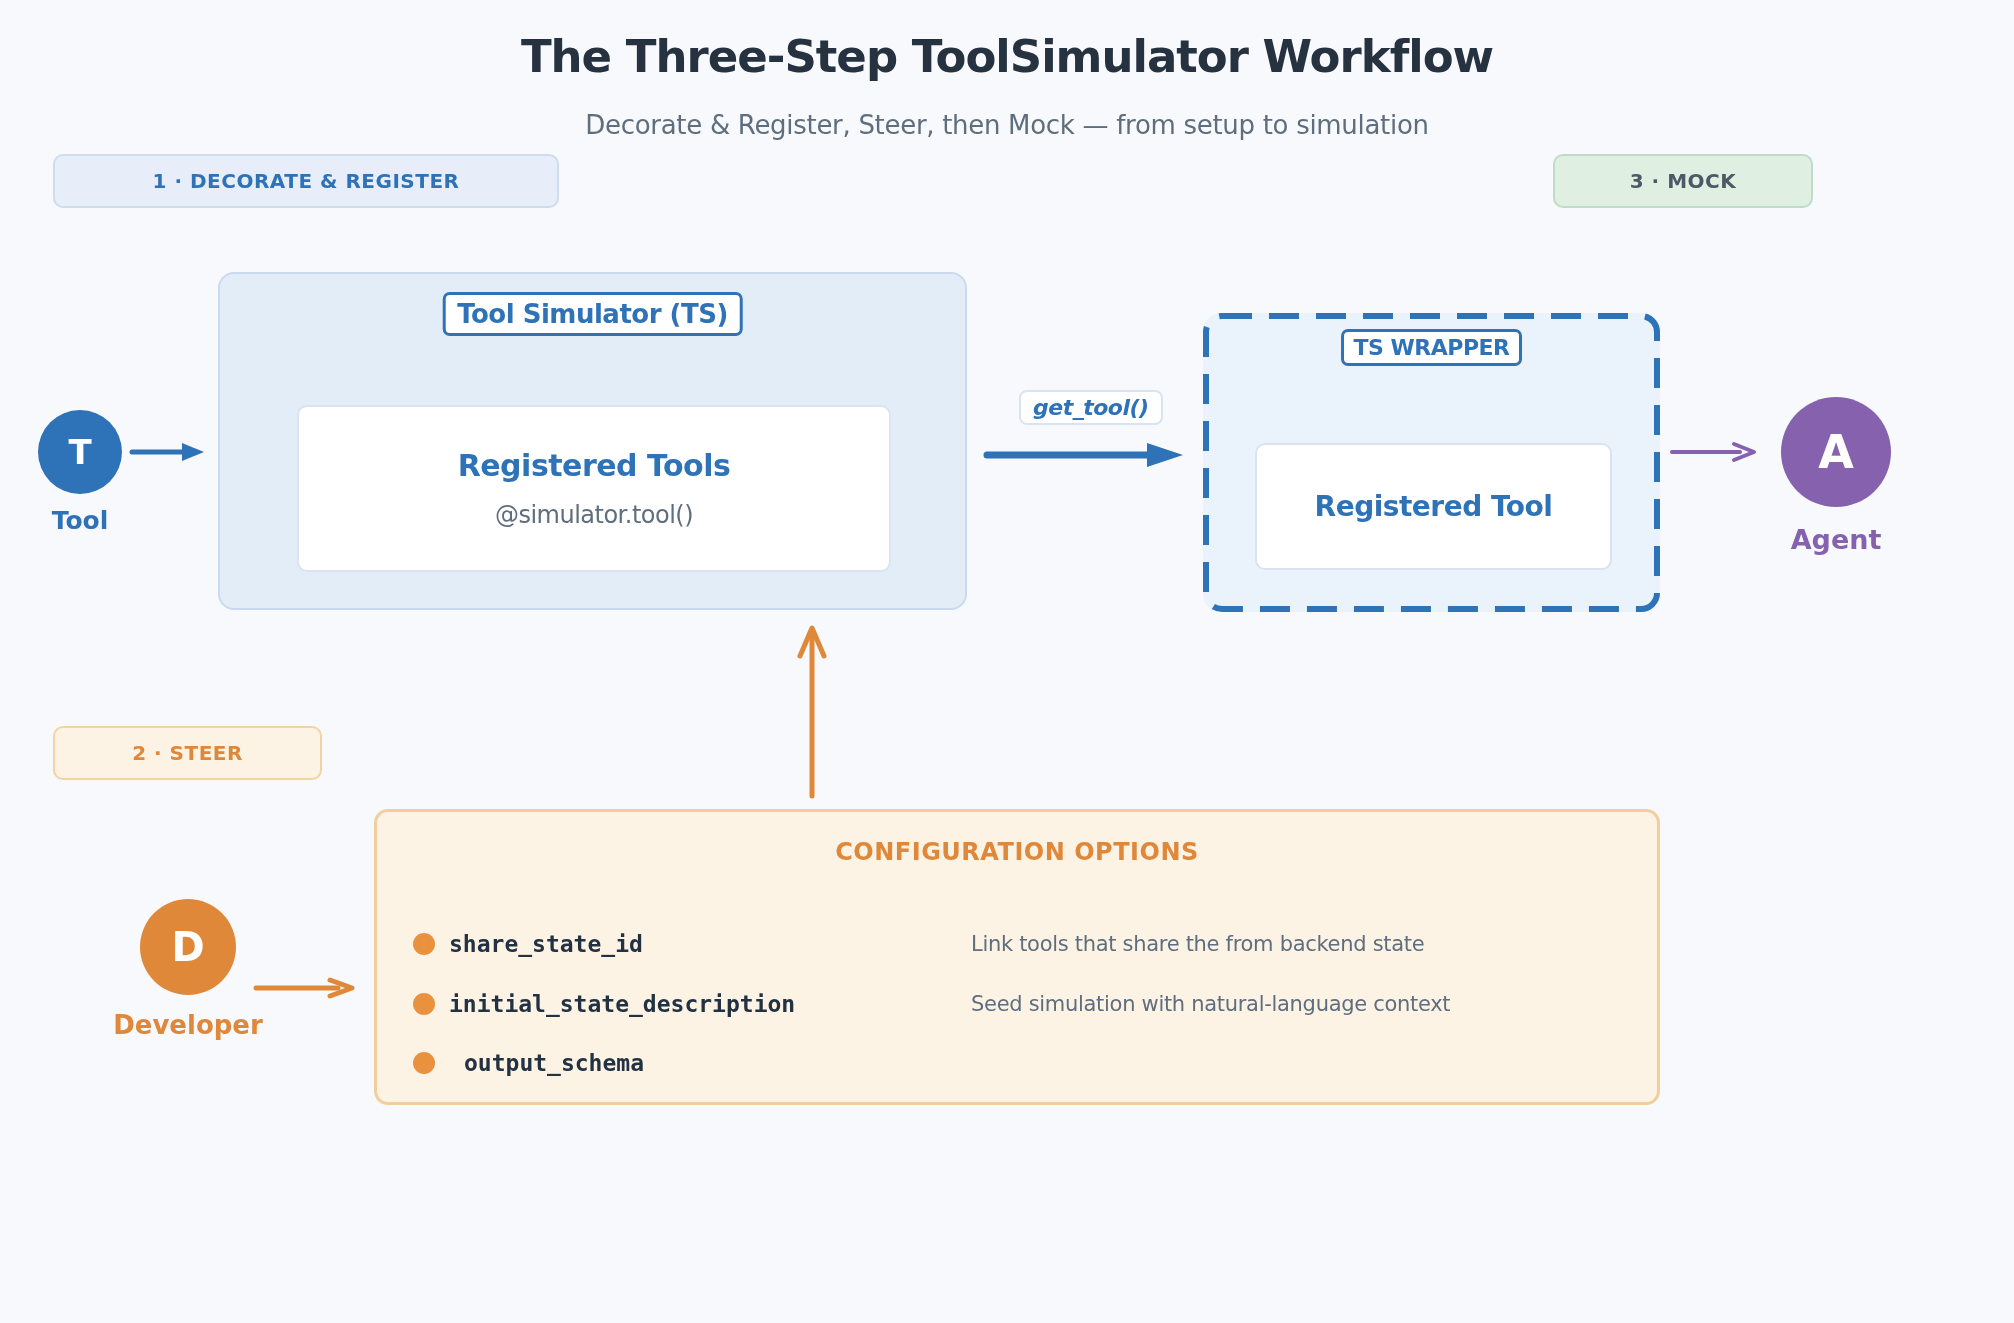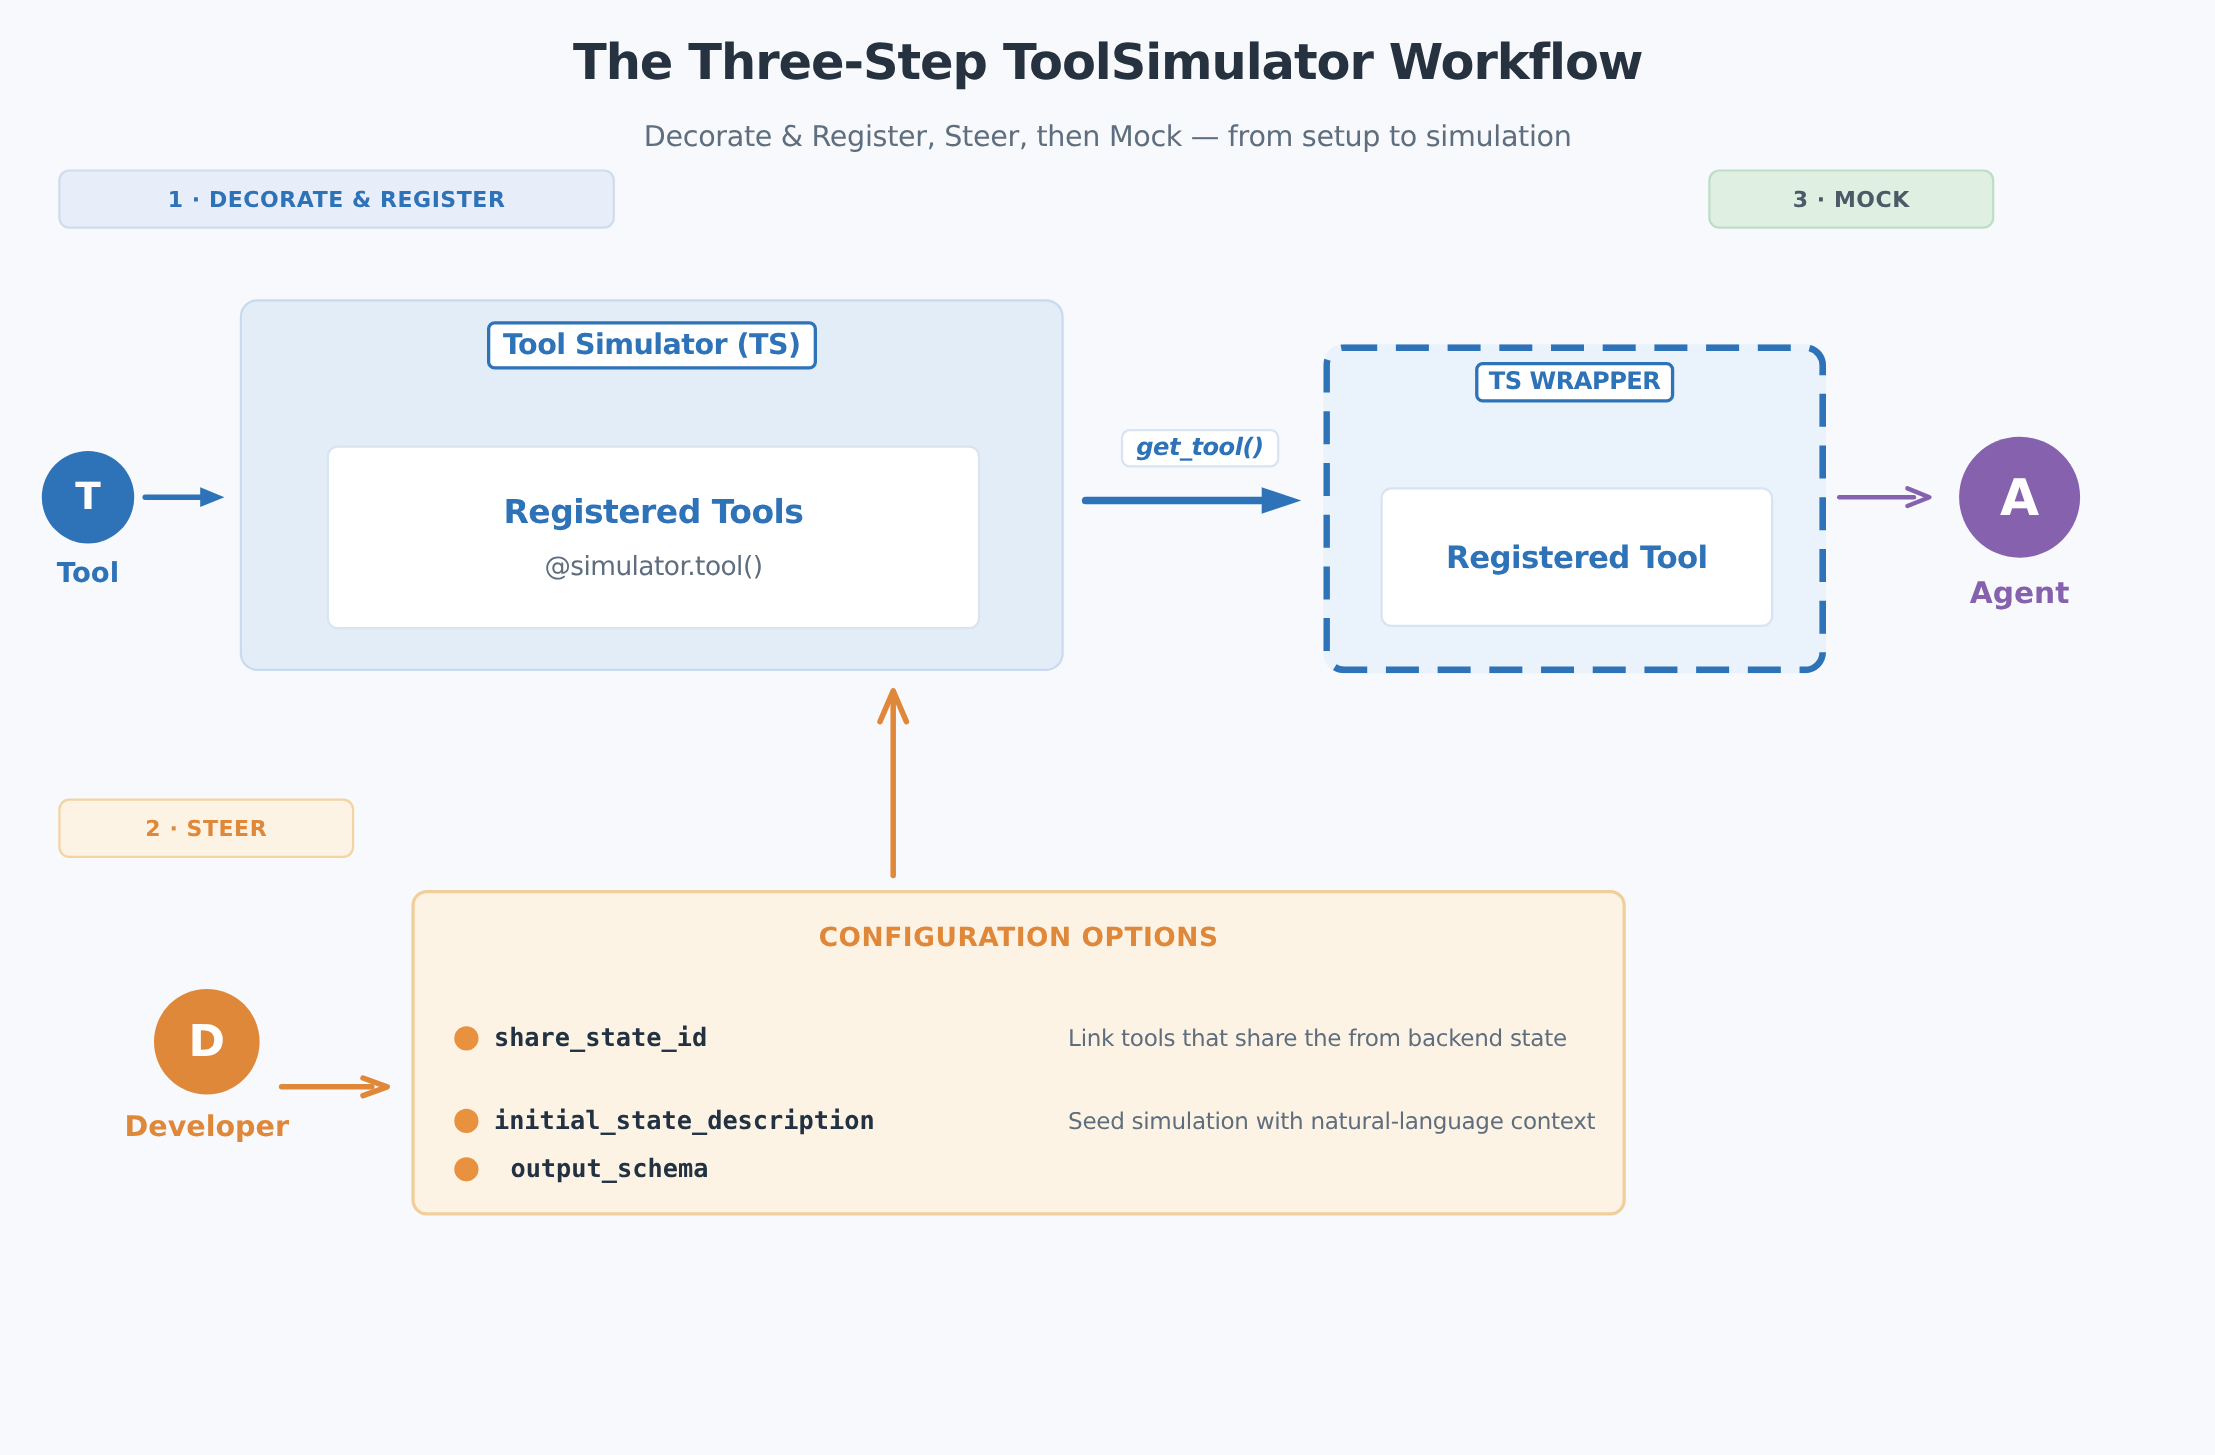--- a/index.html
+++ b/index.html
@@ -54,30 +54,30 @@
   .wrap-pill{top:16px;padding:3px 10px;font-size:22px;}
   .wrap-card{left:52px;top:130px;width:357px;height:127px;}
   .wrap-card .card-title{font-size:28px;}
 
   
   .get-tool-pill{position:absolute;left:1019px;top:390px;background:#ffffff;
     border:2px solid var(--card_border,#d8e4f2);border-radius:8px;padding:3px 12px;
     font-size:22px;font-weight:bold;font-style:italic;color:var(--accent_blue,#2e72b8);letter-spacing:-0.5px;}
 
   
-  .config-box{position:absolute;left:374px;top:809px;width:1104px;height:296px;box-sizing:border-box;
+  .config-box{position:absolute;left:374px;top:809px;width:1286px;height:296px;box-sizing:border-box;
     background:var(--config_bg,#fdf3e5);border:3px solid var(--config_border,#f0cf9c);border-radius:14px;}
   .config-title{position:absolute;top:26px;left:0;width:100%;text-align:center;
     font-size:24px;font-weight:bold;letter-spacing:.5px;color:var(--accent_orange,#e0883a);}
   .config-row{position:absolute;left:36px;height:40px;display:flex;align-items:center;}
   .config-row .bullet{width:22px;height:22px;border-radius:50%;background:#e8923f;margin-right:14px;flex:none;}
   .config-row .opt-name{width:522px;font-family:"DejaVu Sans Mono","Liberation Mono",monospace;
     font-weight:bold;font-size:23px;color:var(--navy_text,#223242);}
   .config-row .opt-desc{font-size:21px;color:var(--muted_color,#5f6e7e);letter-spacing:-0.3px;}
-  .row-0{top:112px;} .row-1{top:172px;margin-top:15px;} .row-2{top:231px;gap:15px;}
+  .row-0{top:112px;} .row-1{top:172px;} .row-2{top:231px;gap:15px;}
 </style>
 </head>
 <body>
 
 <div id="canvas">
 
   <div class="page-title">The Three-Step ToolSimulator Workflow</div>
   <div class="page-subtitle">Decorate &amp; Register, Steer, then Mock — from setup to simulation</div>
 
   <div class="badge badge-1">1 · DECORATE &amp; REGISTER</div>

